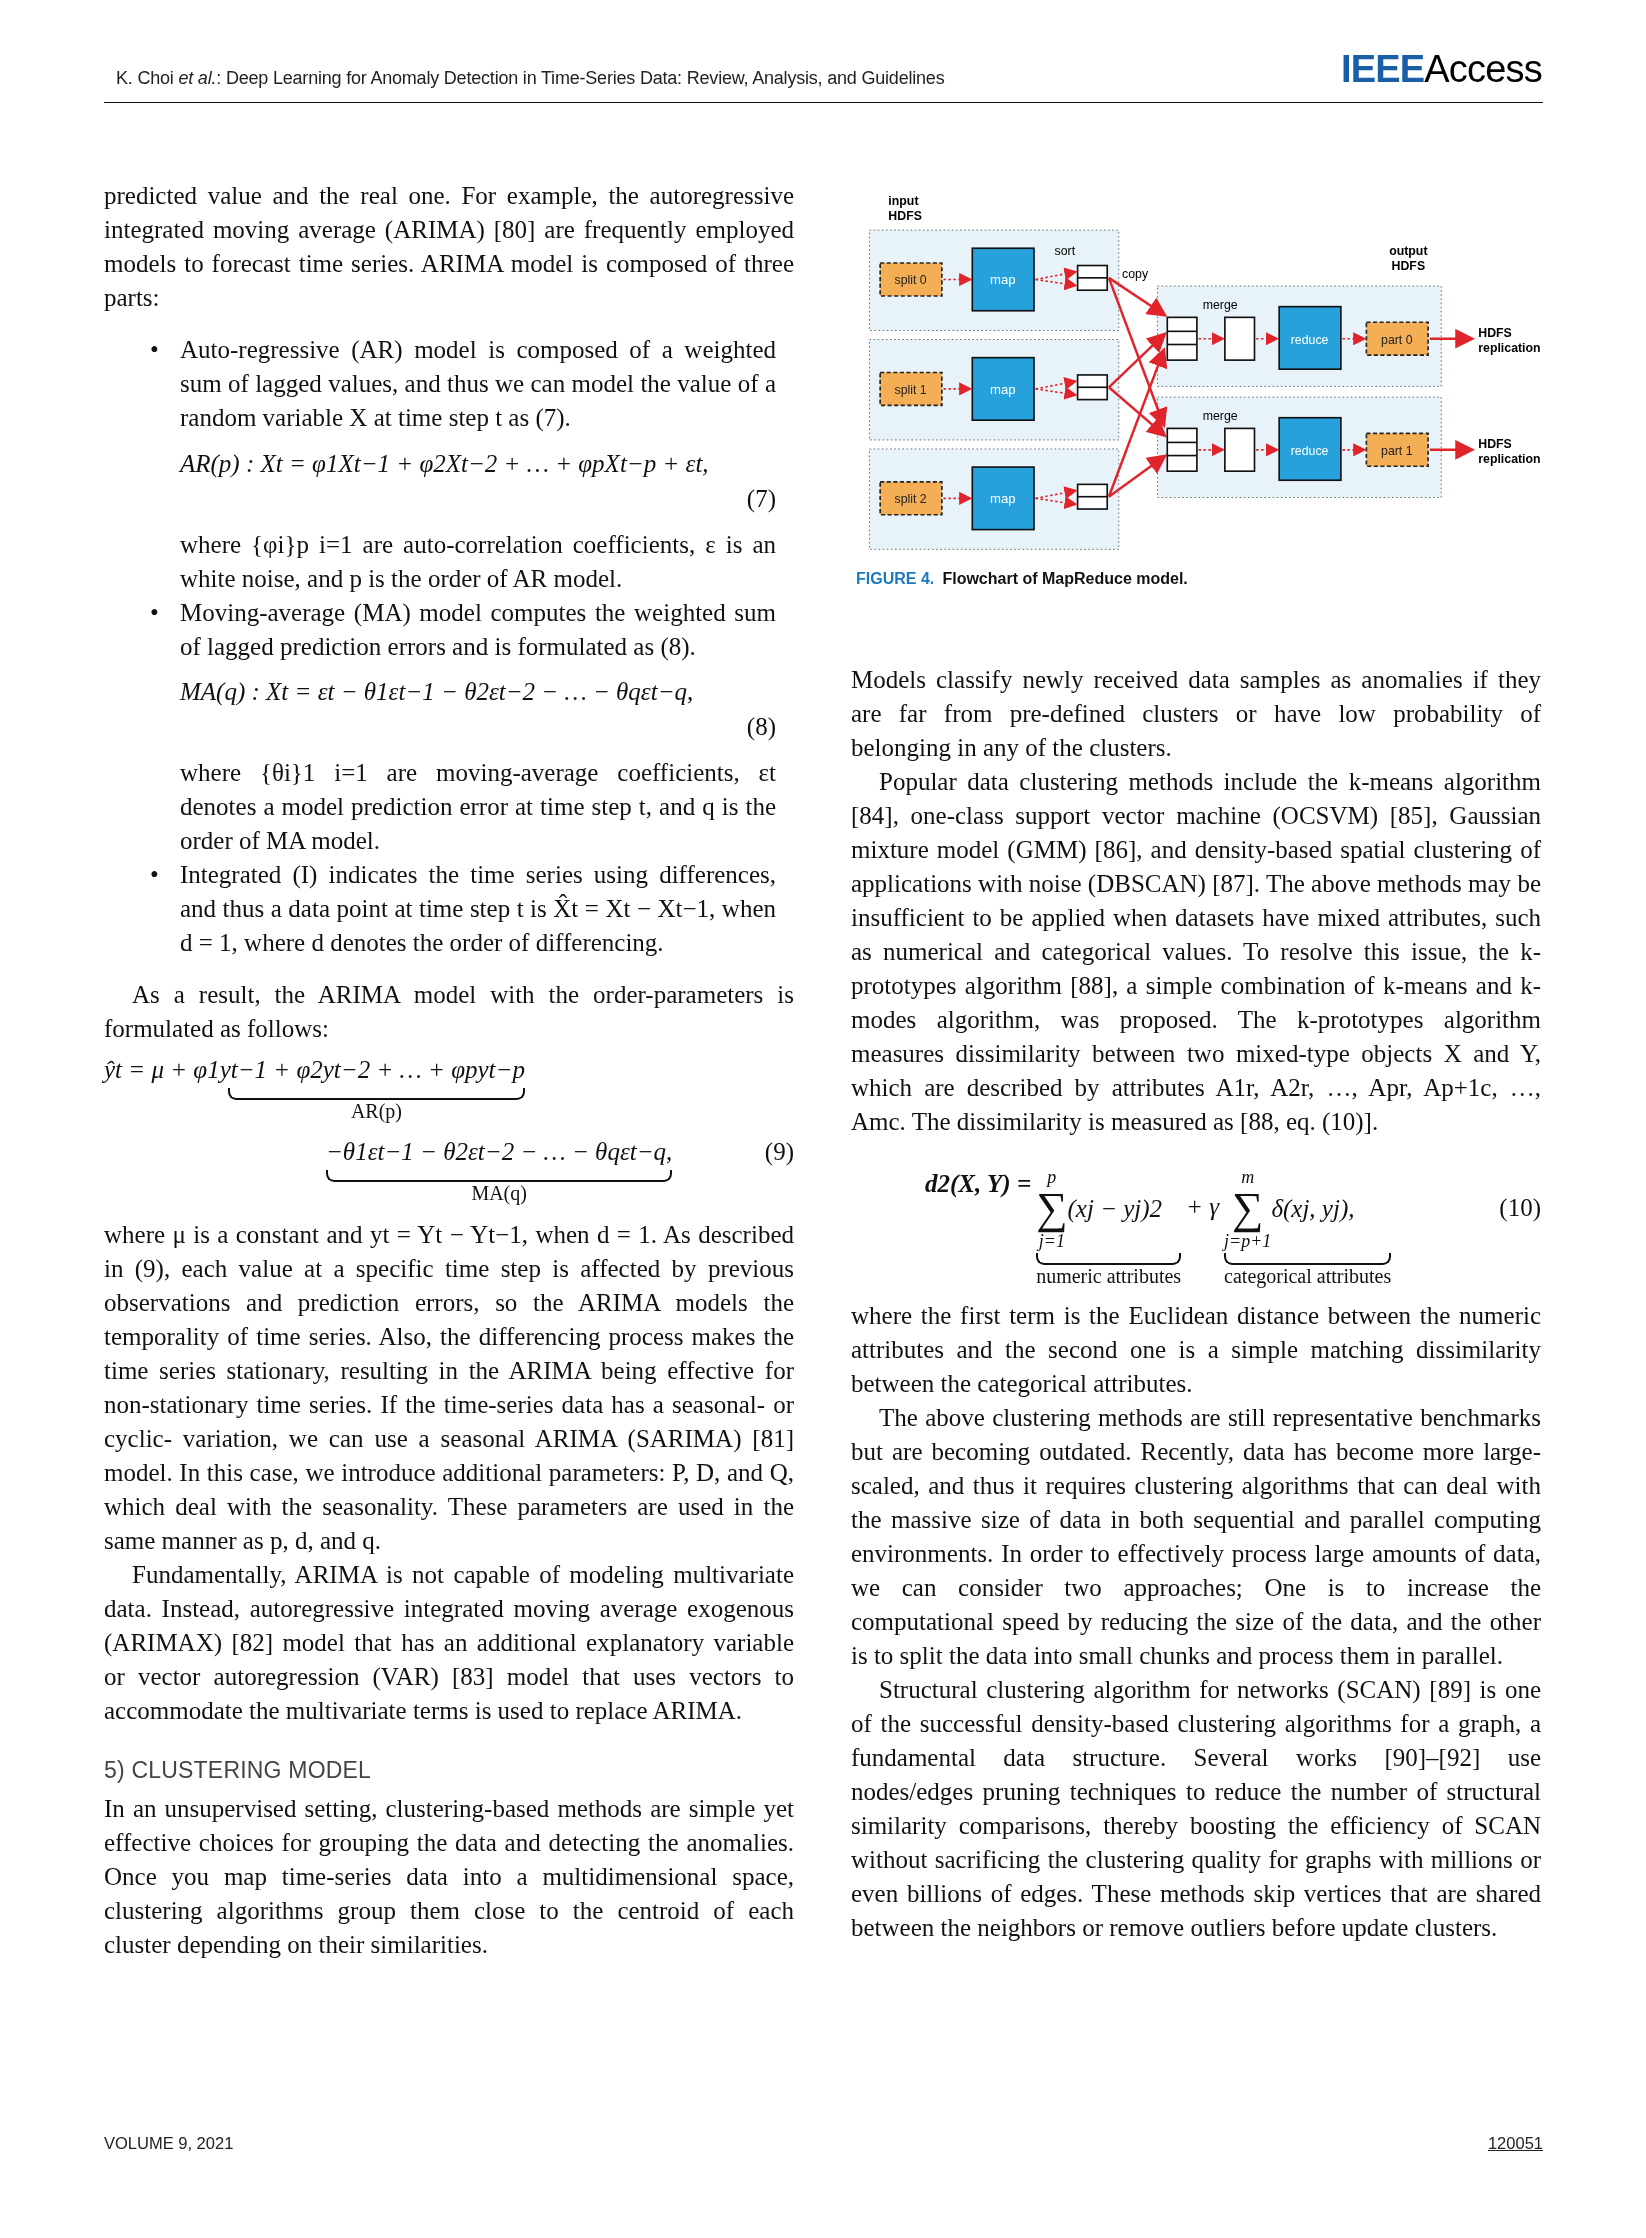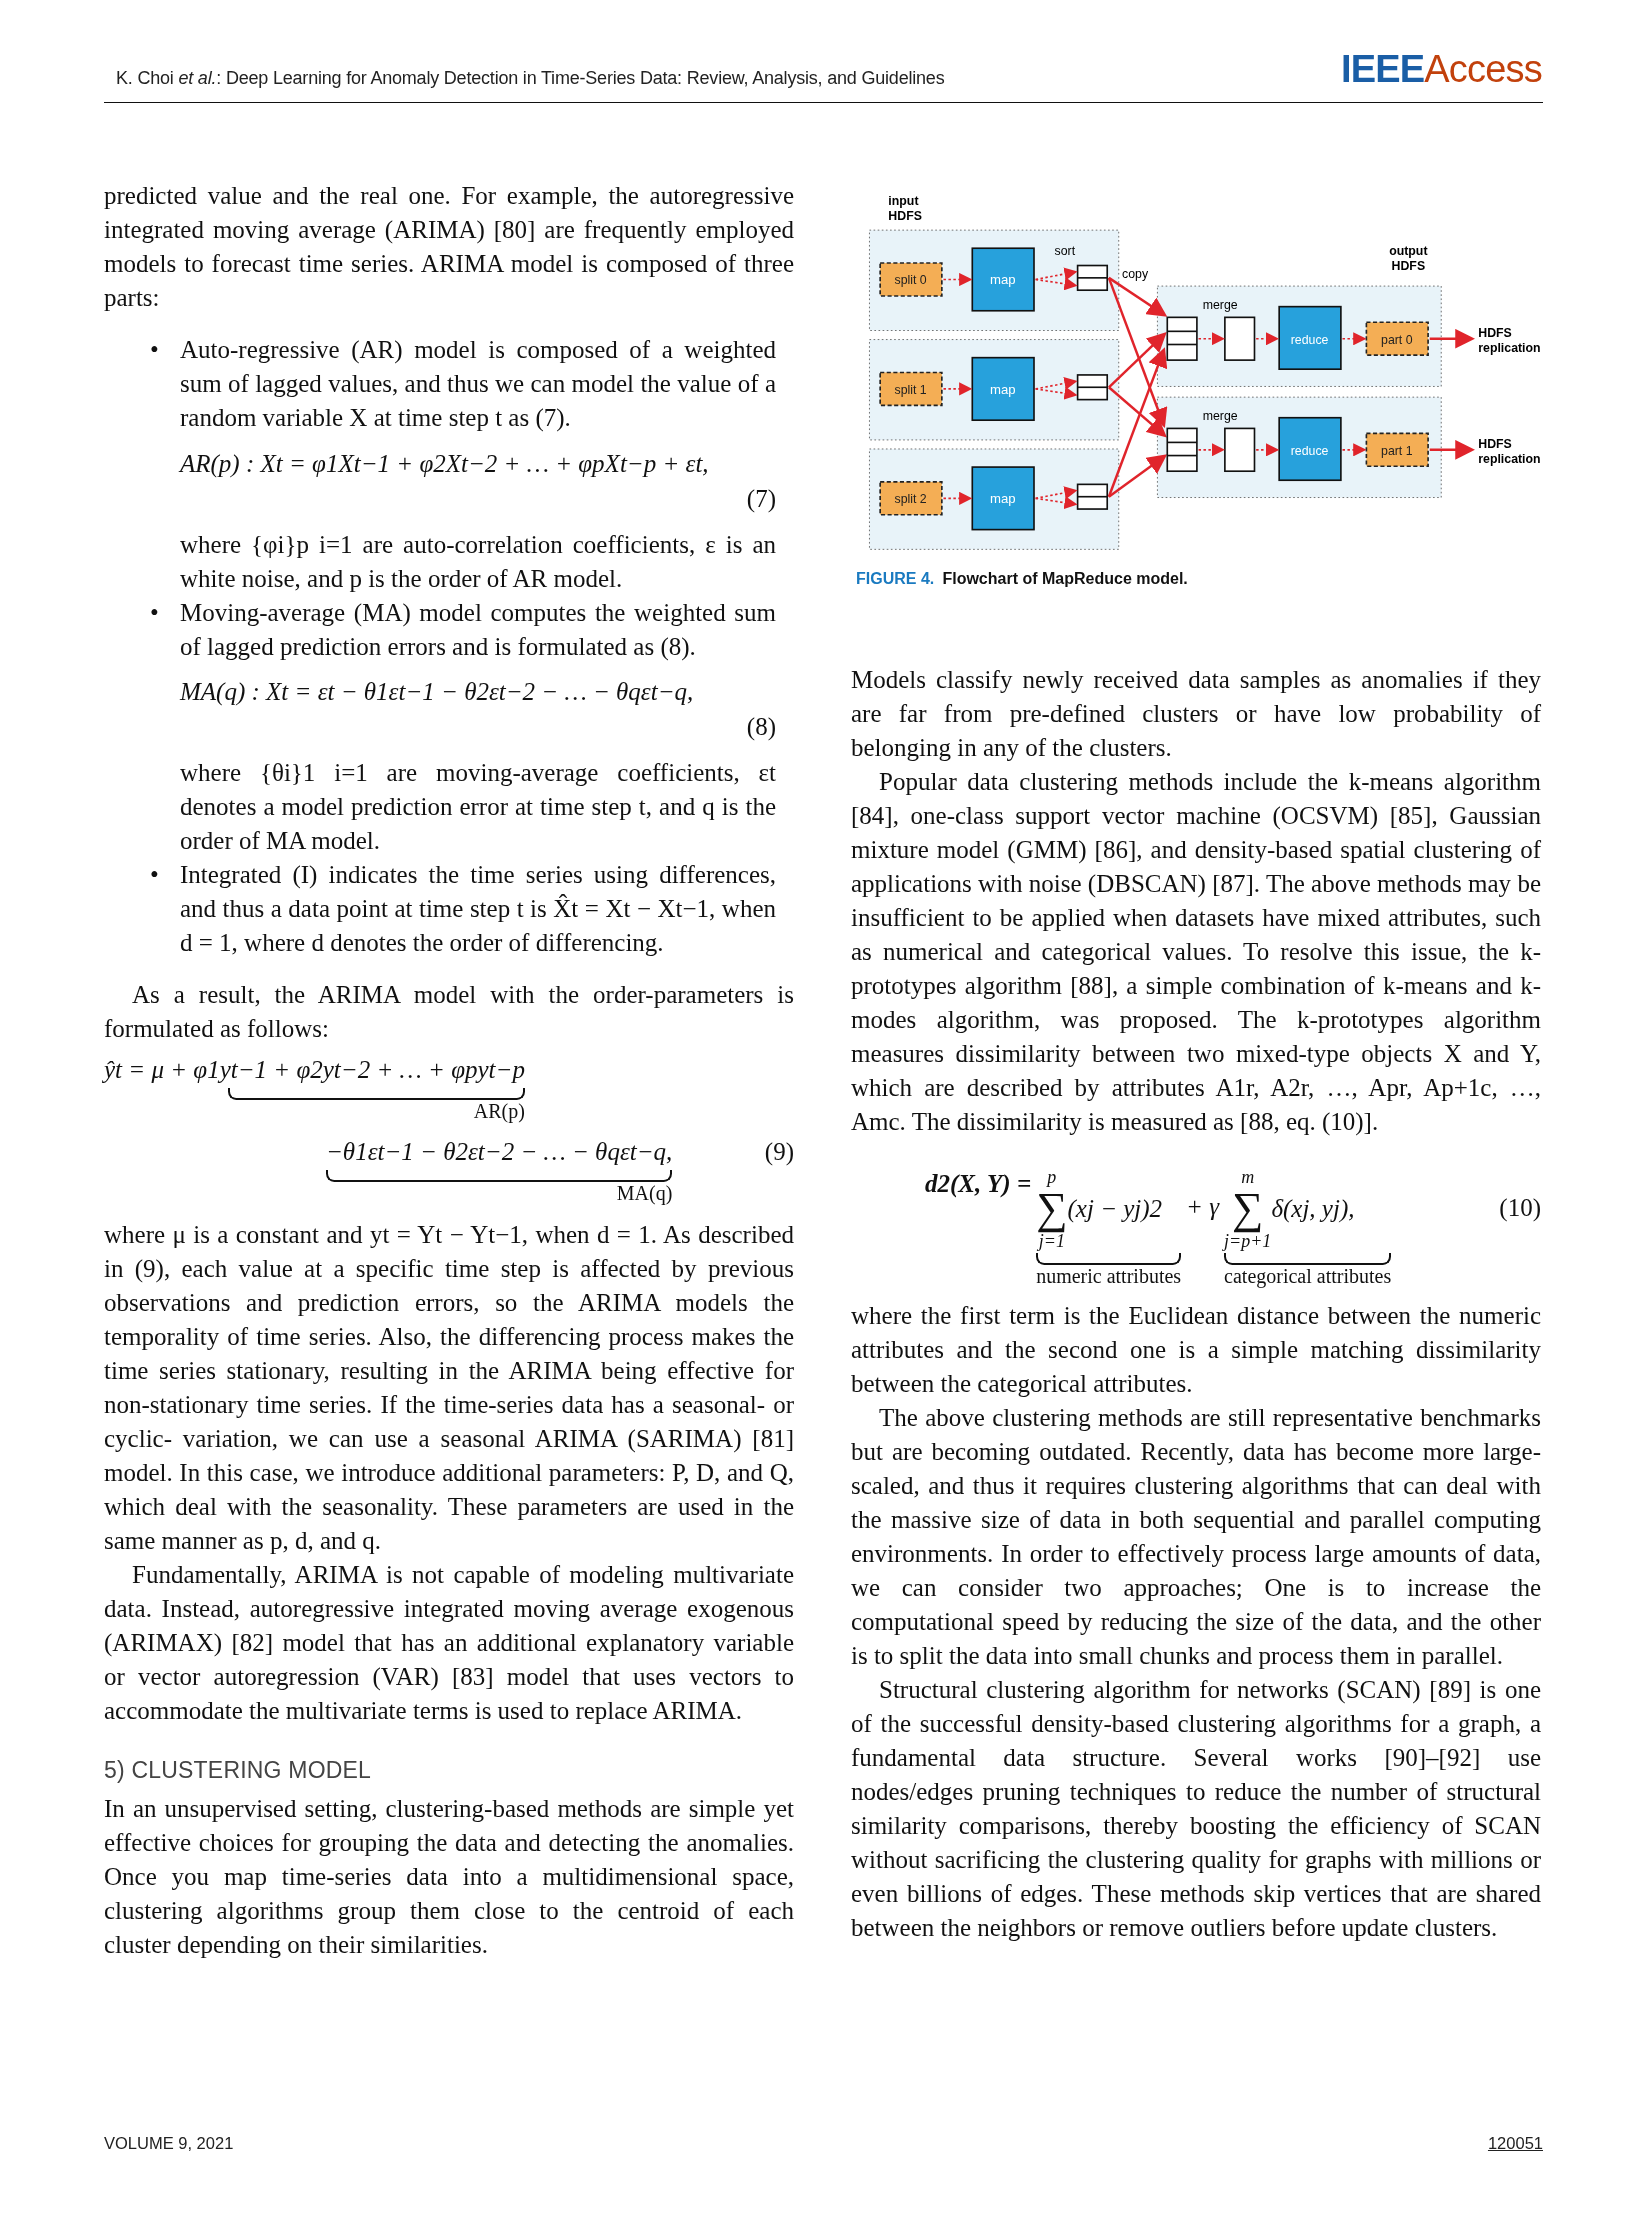--- a/index.html
+++ b/index.html
@@ -4,38 +4,38 @@
 <style>
   html, body { margin:0; padding:0; background:#fff; }
   body { width:1647px; height:2239px; position:relative; overflow:hidden; color:#111;
          font-family:"Liberation Serif", "DejaVu Serif", serif; }
   .hdr { position:absolute; left:116px; top:68px; font-family:"Liberation Sans","DejaVu Sans",sans-serif;
          font-size:18px; color:#222; letter-spacing:-0.2px; }
   .hdr i { font-style:italic; }
   .logo { position:absolute; right:105px; top:48px; font-family:"Liberation Sans","DejaVu Sans",sans-serif;
           font-size:38px; letter-spacing:-0.8px; }
   .logo .ieee { color:#1a5ea6; font-weight:bold; }
-  .logo .acc { color:#c2410c; font-weight:normal; }
+  .logo .acc { color:#000000; font-weight:normal; }
   .hrule { position:absolute; left:104px; right:104px; top:102px; border-top:1.6px solid #111; }
   .col { position:absolute; width:690px; font-size:25px; line-height:34px; text-align:justify; }
   .col.left { left:104px; top:179px; }
   .col.right { left:851px; top:663px; }
   .col p { margin:0; }
   .ind { text-indent:28px; }
   ul.bul { margin:18px; padding:0; list-style:none; }
   ul.bul li { position:relative; padding-left:58px; }
   ul.bul li:before { content:"•"; position:absolute; left:28px; top:0; }
   .eq { position:relative; height:auto; margin:0; }
   .eqline { white-space:nowrap; font-style:normal; }
   .eqnum { position:absolute; right:0; }
   em, .m { font-style:italic; }
   .sechead { font-family:Liberation Sans, sans-serif; font-size:23px; color:#444; margin:25px 0 5px 0; letter-spacing:0.2px; }
   .brace { position:relative; display:inline-block; text-align:center; }
   .brace .bline { display:block; height:10px; border:2.5px solid #111; border-top:none; border-radius:0 0 8.2px 8.2px; margin-top:1.6px; }
-  .brace .blab { display:block; font-size:20px; line-height:23px; font-style:normal;text-align:right; }
+  .brace .blab { display:block; font-size:20px; line-height:23px; font-style:normal; }
   .fig { position:absolute; left:865px; top:189px; width:700px; height:362px; }
   .cap { position:absolute; left:856px; top:570px; font-family:"Liberation Sans","DejaVu Sans",sans-serif; font-size:16px; font-weight:bold; }
   .cap .fl { color:#1a7ac0; margin-right:8.2px; }
   .foot { position:absolute; top:2134px; font-family:"Liberation Sans","DejaVu Sans",sans-serif; font-size:16.5px; color:#222; }
   .sum { font-size:44px; line-height:1; font-style:normal; display:inline-block; vertical-align:middle; }
 </style>
 </head>
 <body>
 
 <div class="hdr">

